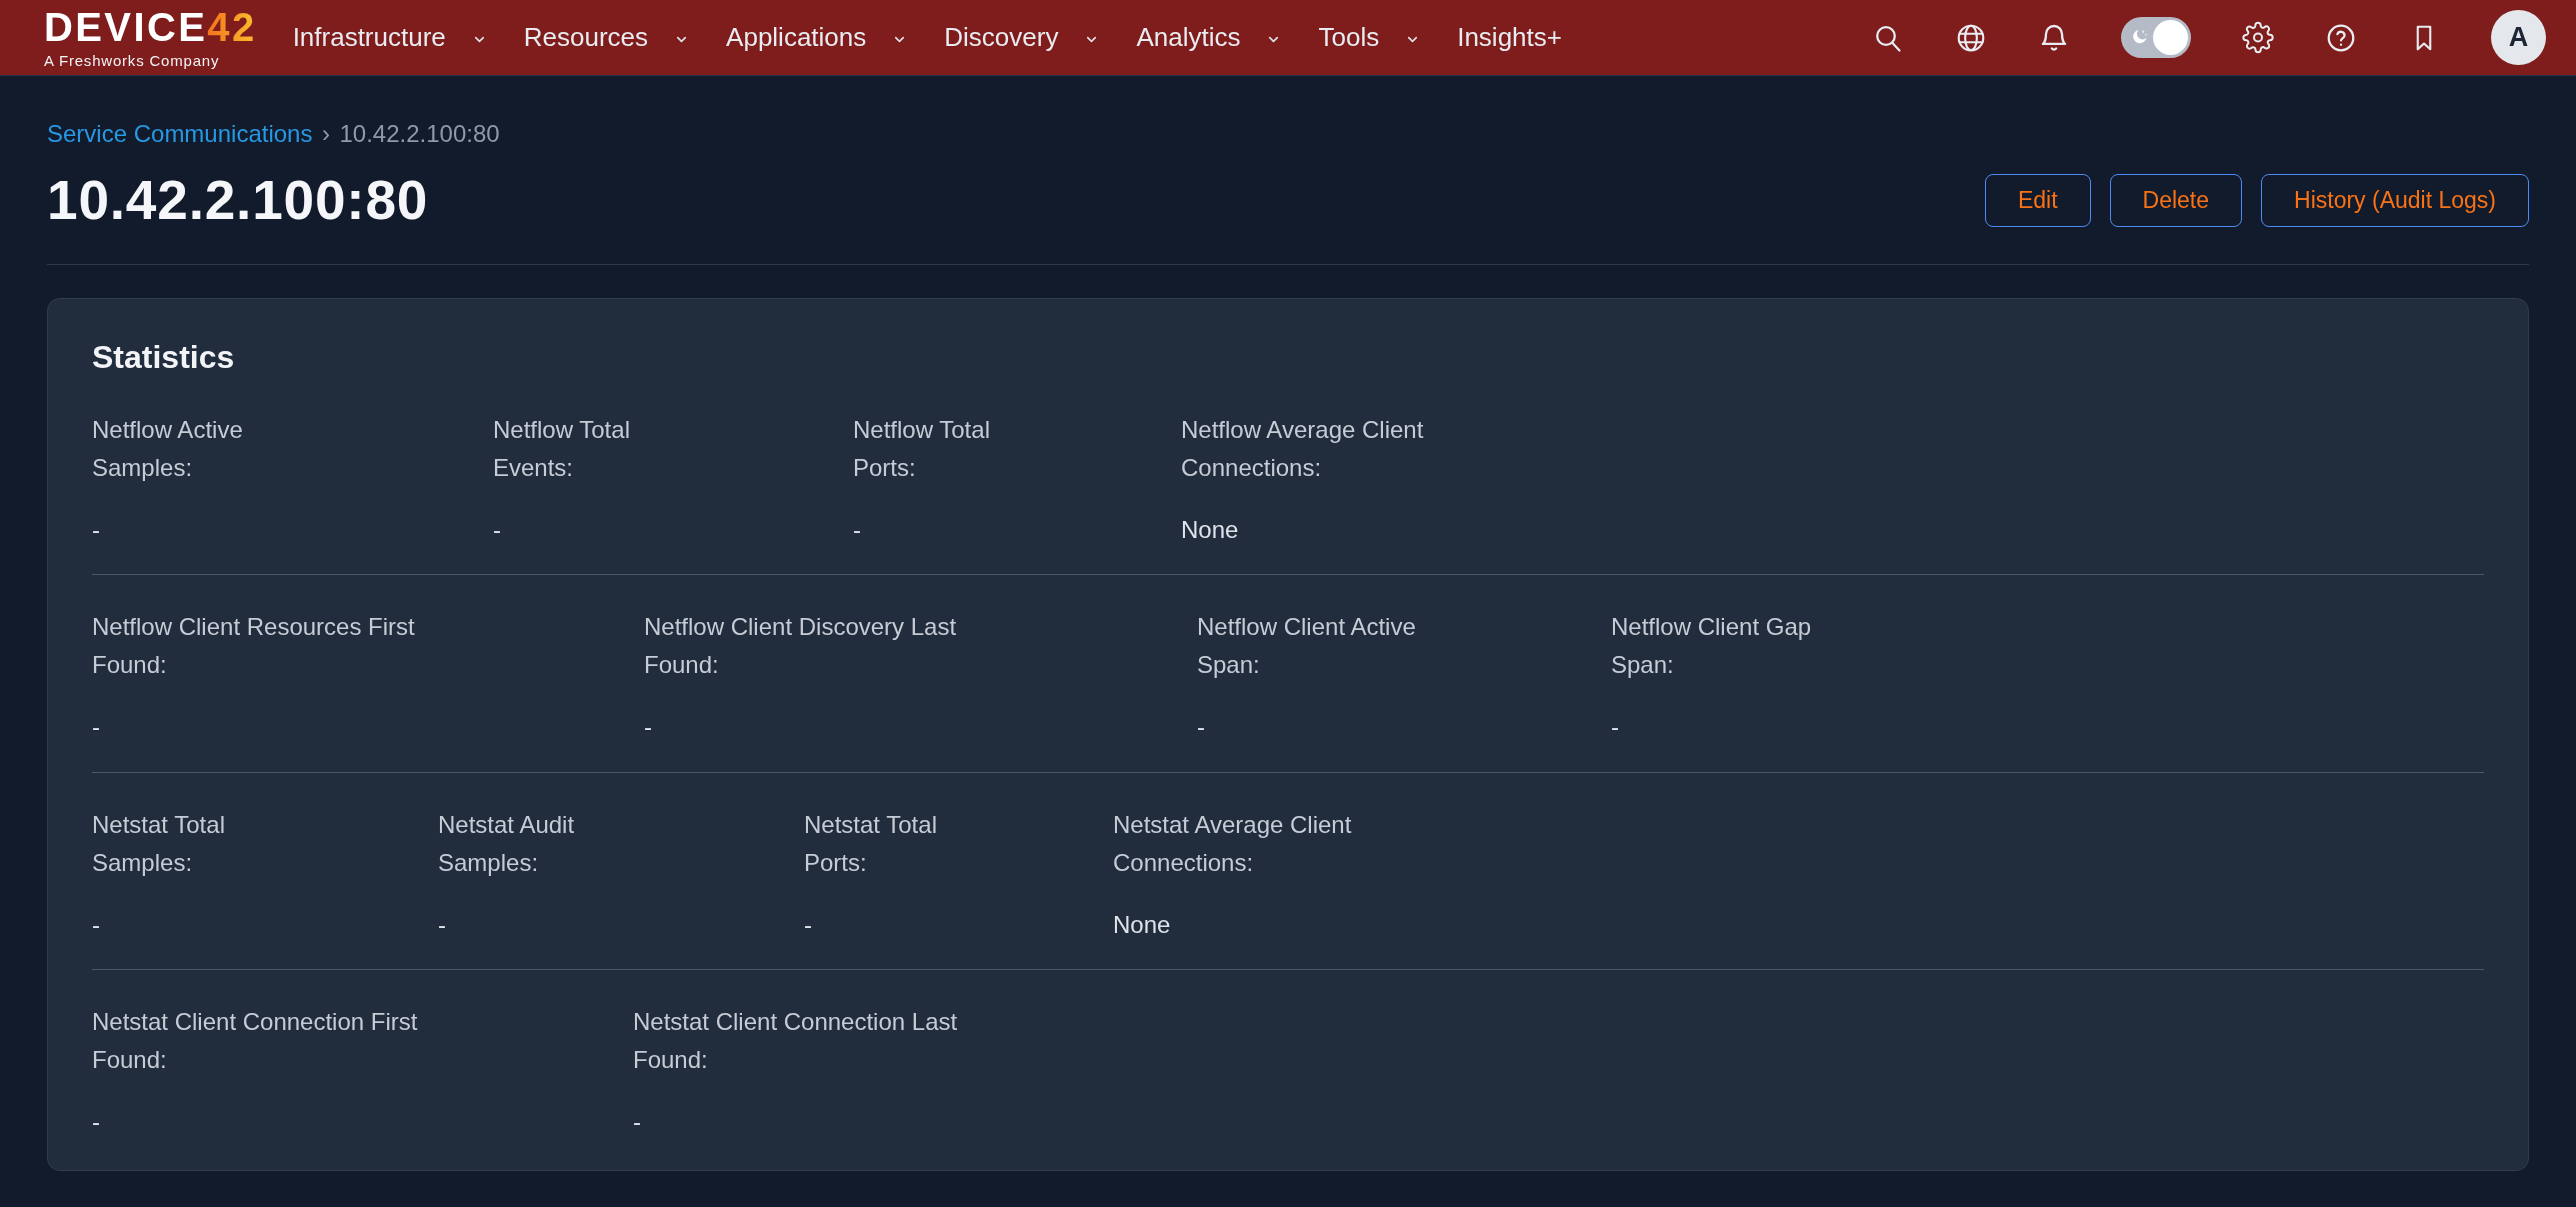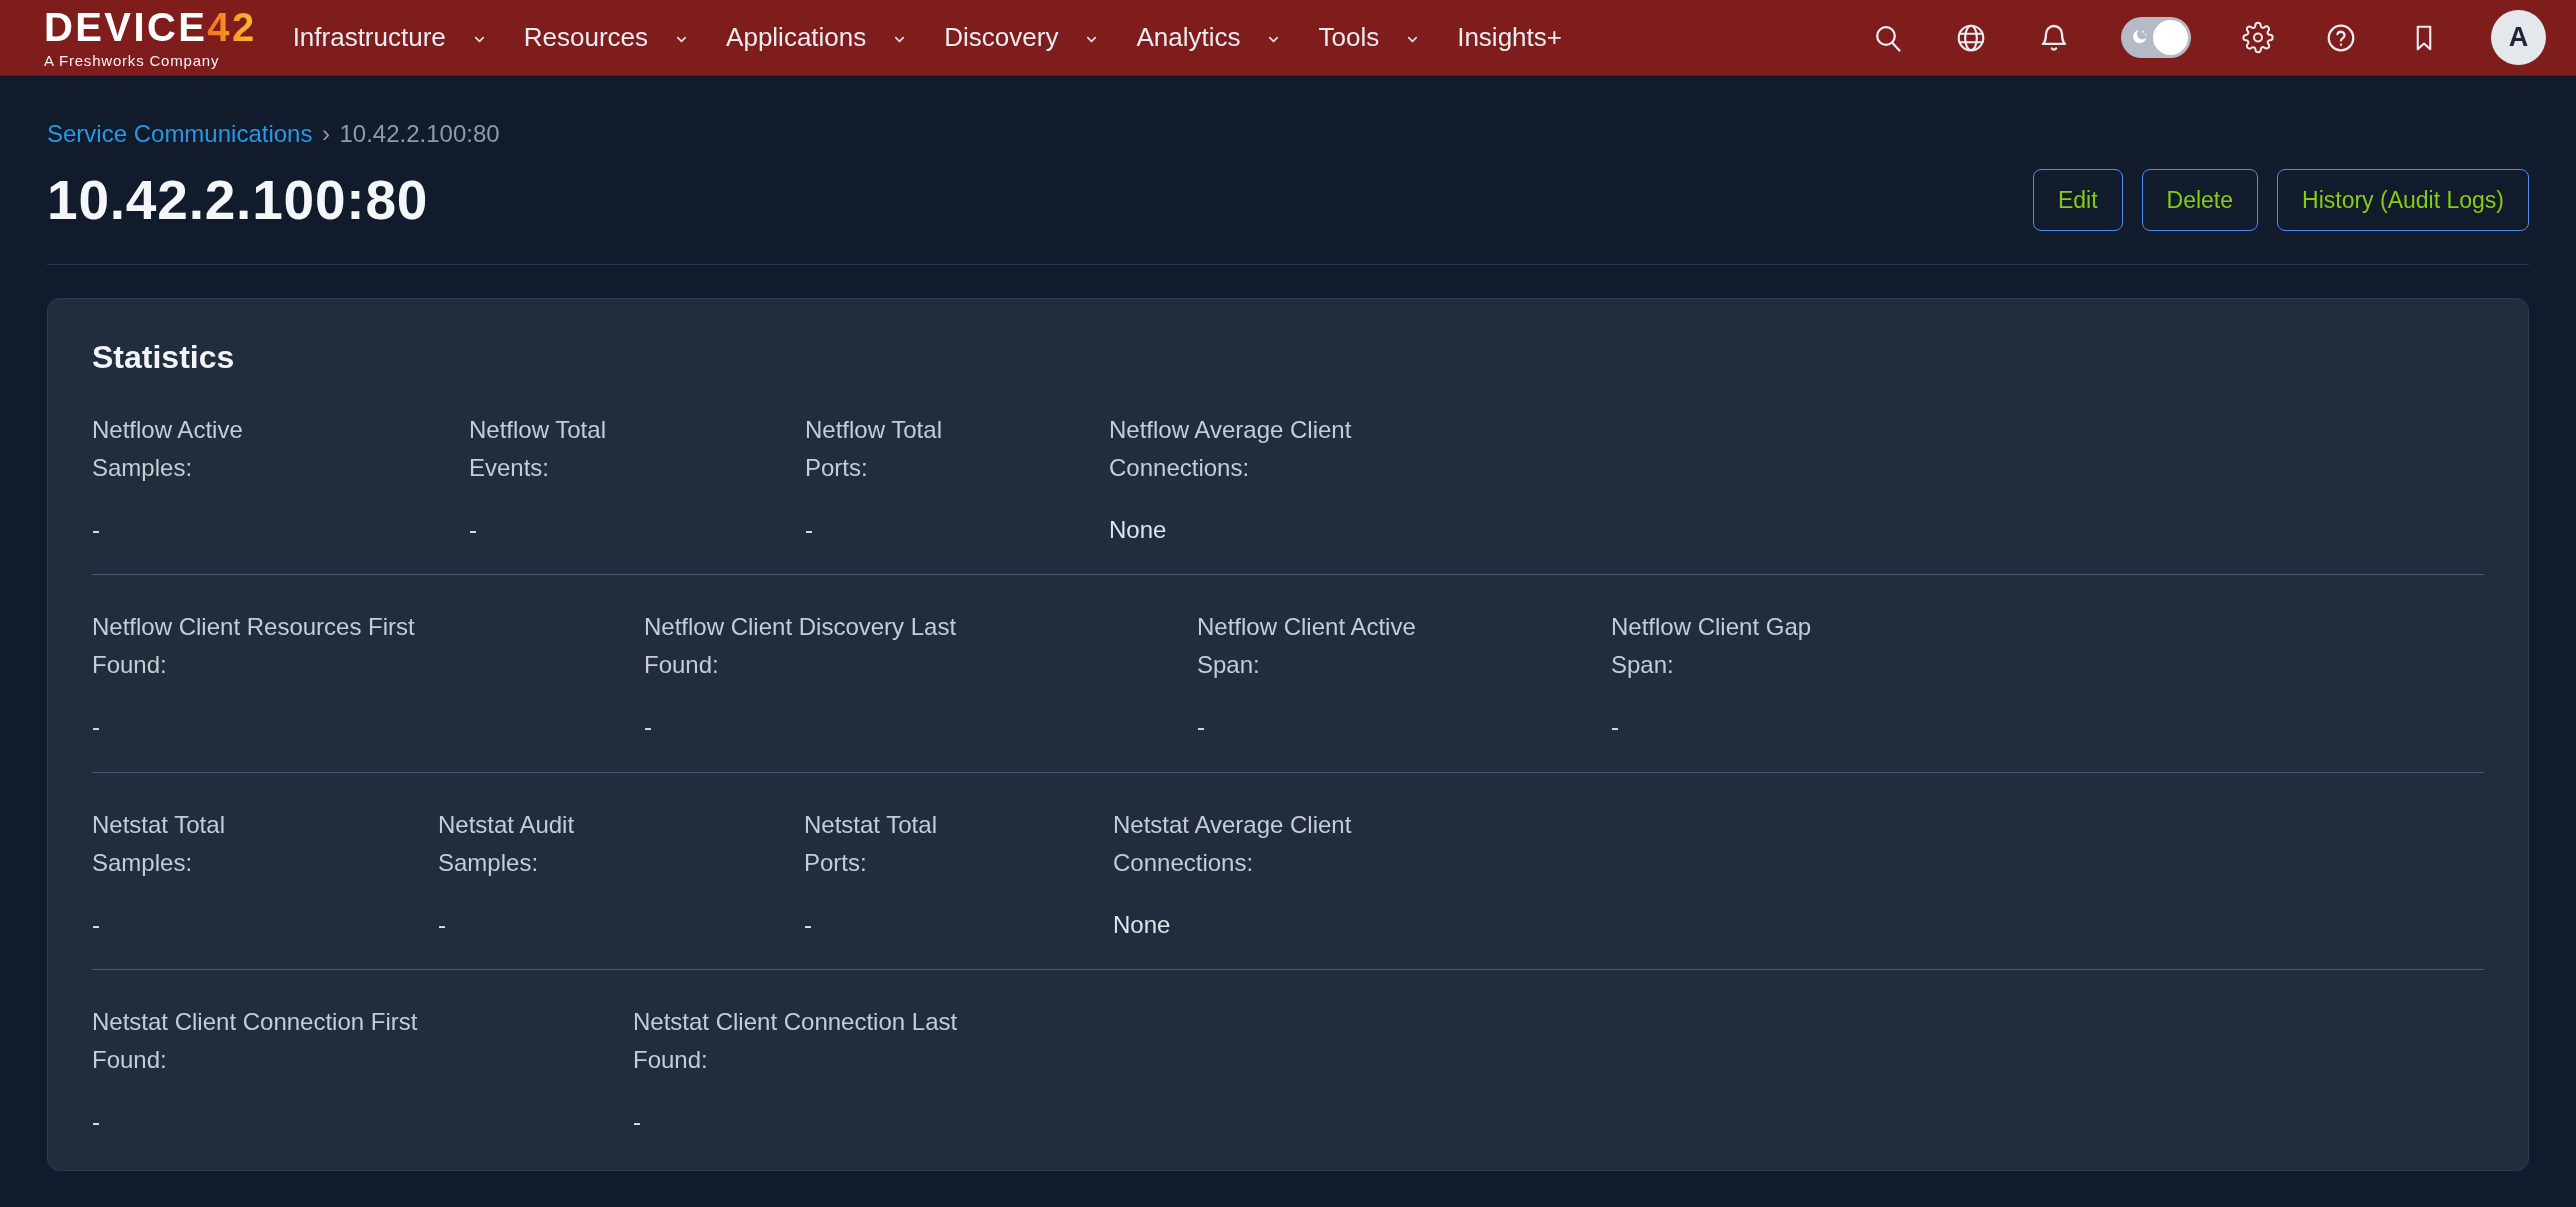--- a/index.html
+++ b/index.html
@@ -41,33 +41,33 @@
   }
   
   .main { padding:0 47px; }
   .breadcrumb { margin-top:44px; font-size:24px; display:flex; gap:9.5px; align-items:baseline; }
   .crumb-link { color:#2798e4; cursor:pointer; text-decoration:none; }
   .crumb-sep, .crumb-current { color:#8f99a8; }
   .title-row { margin-top:20.6px; display:flex; align-items:center; justify-content:space-between; }
   .page-title { font-size:55px; font-weight:700; color:#f4f6f9; letter-spacing:0.8px; line-height:63px; }
   .btn-group { display:flex; gap:19px; }
   .btn {
-    height:62px; padding:0 24px; font-size:23px; font-family:inherit;
-    color:#84cc16; background:transparent; border:1.6px solid #4e8cf4;
+    height:53px; padding:0 32px; font-size:23px; font-family:inherit;
+    color:#f97316; background:transparent; border:1.6px solid #4e8cf4;
     border-radius:8px; cursor:pointer; white-space:nowrap;
   }
   .title-divider { margin-top:32px; border:none; border-top:0.8px solid #2c3749; }
   
   .card {
     margin-top:33px; background:#212c3d; border:0.8px solid #2f3b51;
     border-radius:12.7px; padding:40px 44px 28.5px;
   }
   .card-heading { font-size:32px; font-weight:700; color:#f2f4f8; margin-bottom:35px; }
   .stat-row { display:grid; padding:33px 0 28.5px; border-bottom:0.8px solid #4d5769; }
-  .stat-row.first { padding-top:0; }
+  .stat-row.first { padding-top:0;gap:24px; }
   .stat-row.last { border-bottom:none; padding-bottom:3.2px; }
   .cols-r1 { grid-template-columns:377px 336px 304px 1fr; }
   .cols-r2 { grid-template-columns:552px 553px 414px 1fr; }
   .cols-r3 { grid-template-columns:346px 366px 309px 1fr; }
   .cols-r4 { grid-template-columns:541px 1fr; }
   .stat-label { font-size:24px; line-height:38px; color:#c6ccd6; }
   .stat-value { margin-top:27px; font-size:24px; line-height:32px; color:#dfe3ea; }
   svg { display:block; }
 </style>
 </head>

